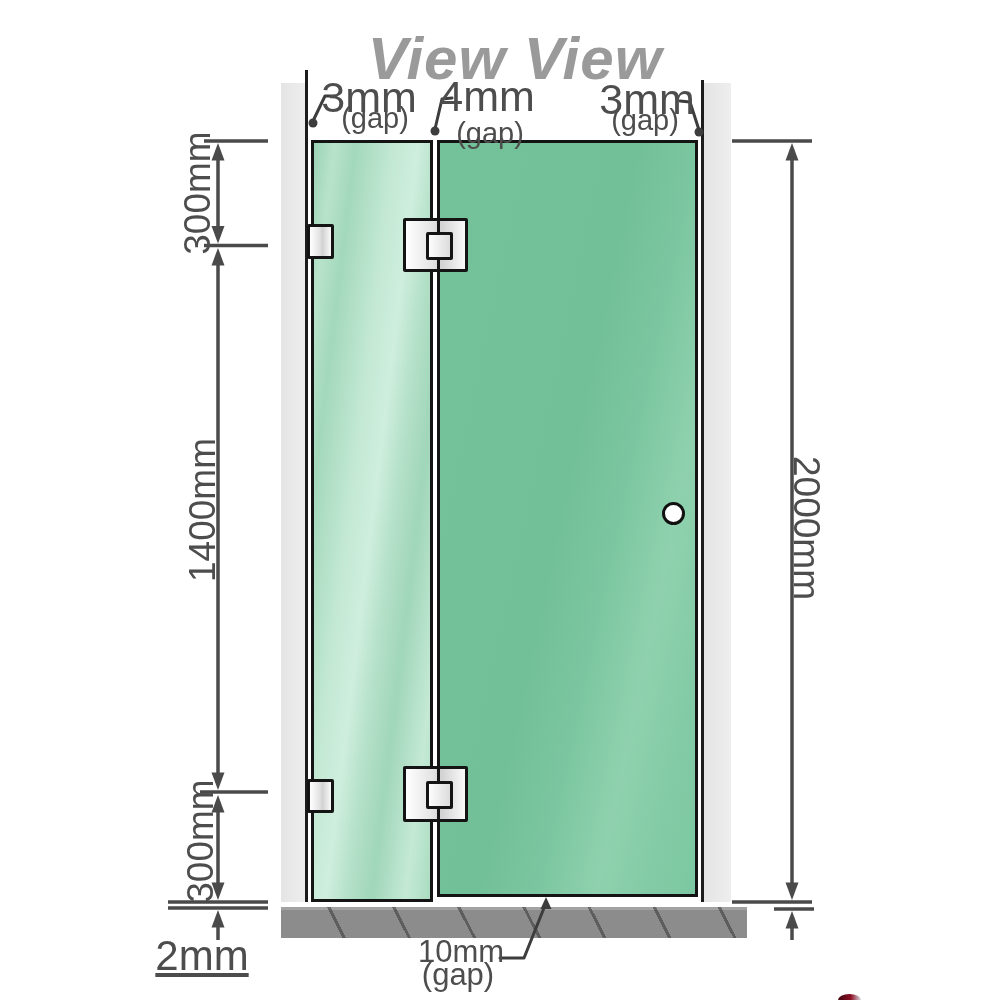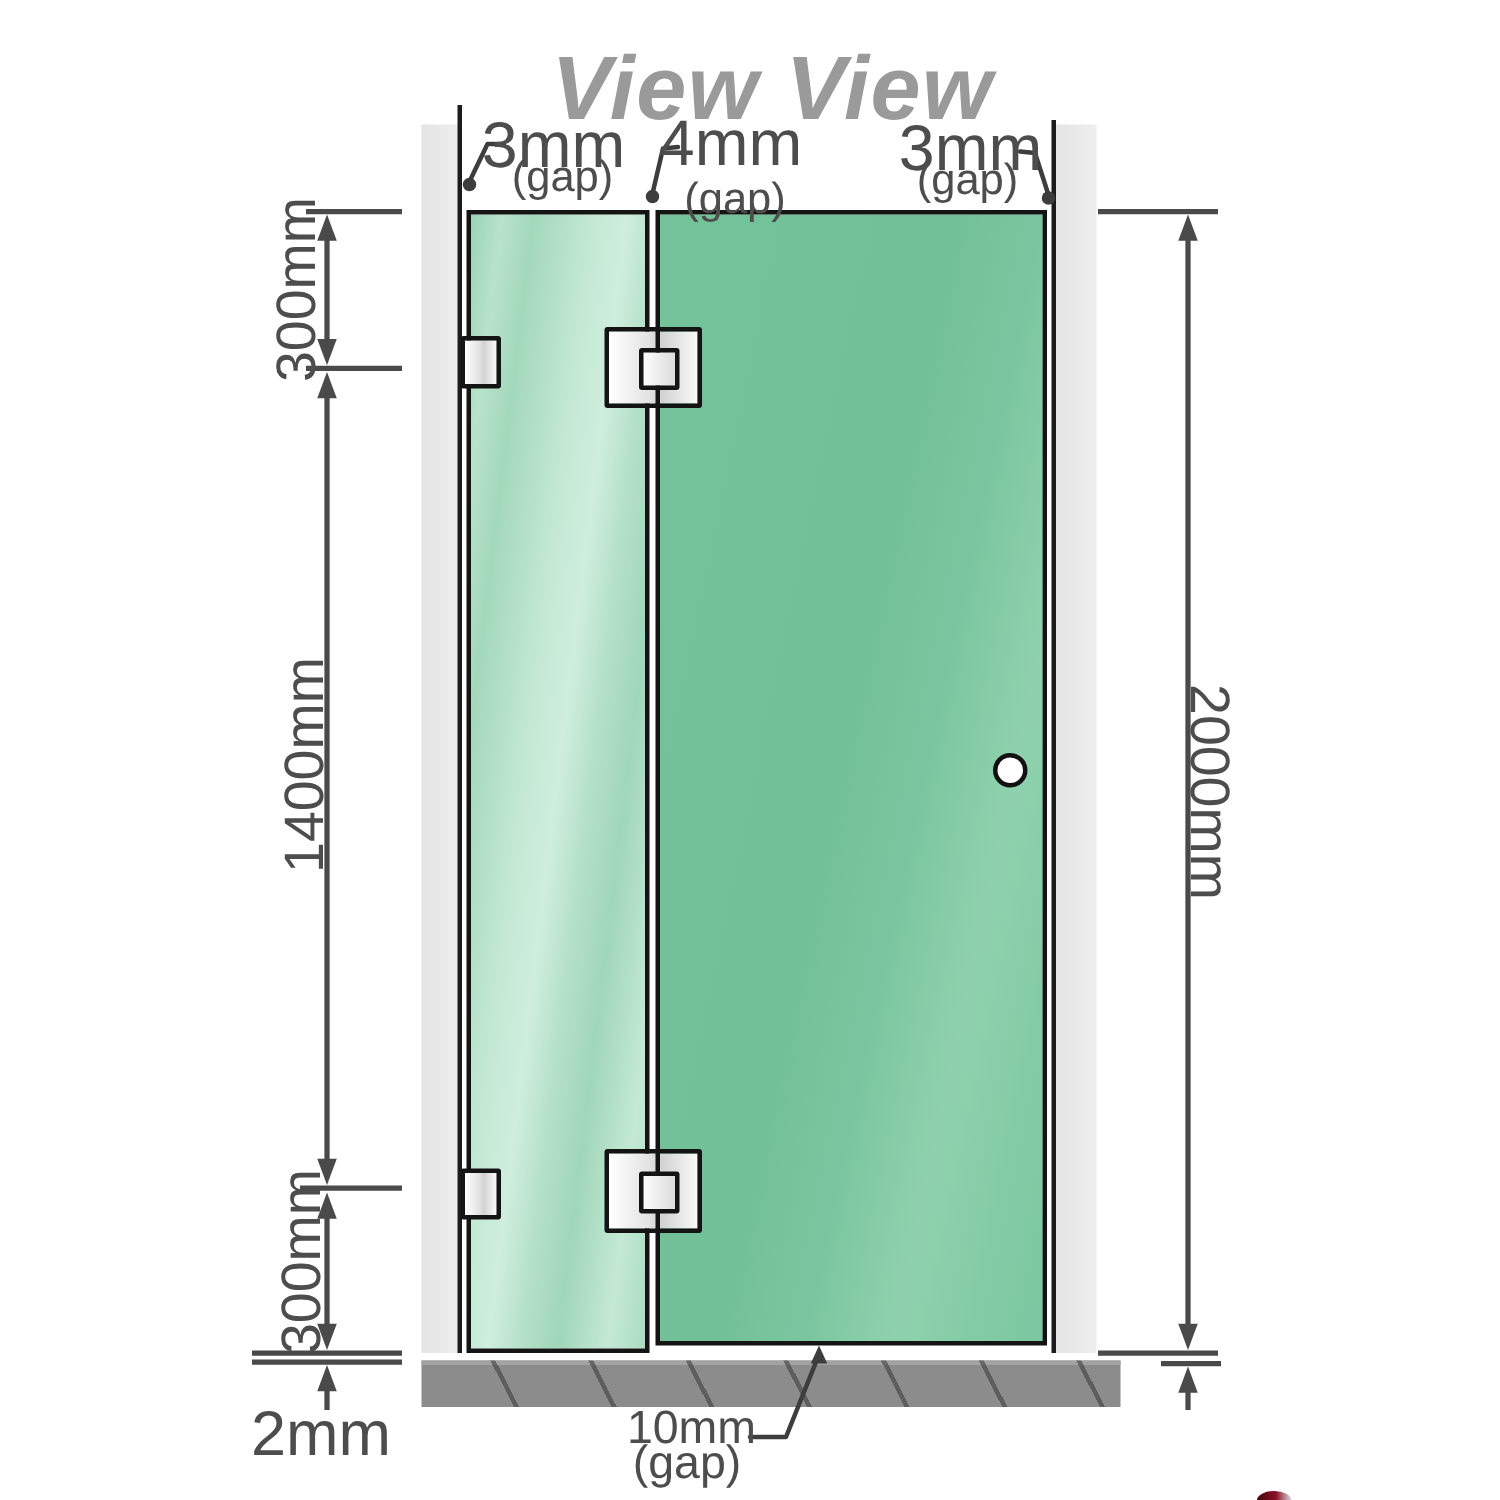--- a/index.html
+++ b/index.html
@@ -62,21 +62,21 @@
   .lbl{color:#4d4d4d;text-align:center;white-space:nowrap;}
   .lbl-gap-val{font-size:43px;height:38px;line-height:38px;width:120px;}
   .lbl-gap-note{font-size:29px;height:28px;line-height:28px;width:120px;}
   .vert{transform:rotate(-90deg);}
   .vert-cw{transform:rotate(90deg);}
   .lbl-dim{font-size:37px;height:38px;line-height:38px;}
   .lbl-300t{left:133px;top:174px;width:130px;}
   .lbl-1400{left:128px;top:491px;width:150px;}
   .lbl-300b{left:136px;top:822px;width:130px;}
   .lbl-2000{left:731px;top:509px;width:150px;}
-  .lbl-2mm{left:149px;top:934px;width:130px;font-size:42px;height:44px;line-height:44px;}
+  .lbl-2mm{left:137px;top:934px;width:130px;font-size:42px;height:44px;line-height:44px;text-decoration:underline;}
   .lbl-10mm{left:396px;top:932px;width:130px;font-size:31px;height:40px;line-height:40px;text-align:center;}
   .lbl-10mm-note{left:393px;top:959px;width:130px;font-size:31px;height:32px;line-height:32px;}
   .lbl-3mm-l{left:309px;top:78px;}
   .lbl-gap-l{left:315px;top:104px;}
   .lbl-4mm{left:427px;top:77px;}
   .lbl-gap-m{left:430px;top:119px;}
   .lbl-3mm-r{left:587px;top:80px;}
   .lbl-gap-r{left:585px;top:106px;}
   
   .dims{left:0;top:0;width:1000px;height:1000px;pointer-events:none;}

